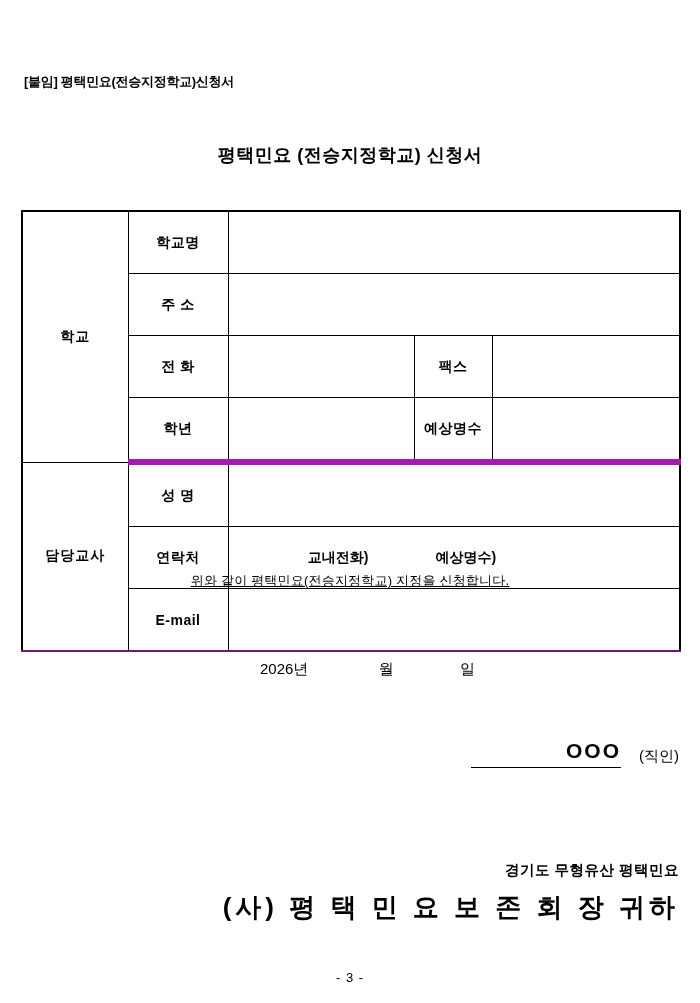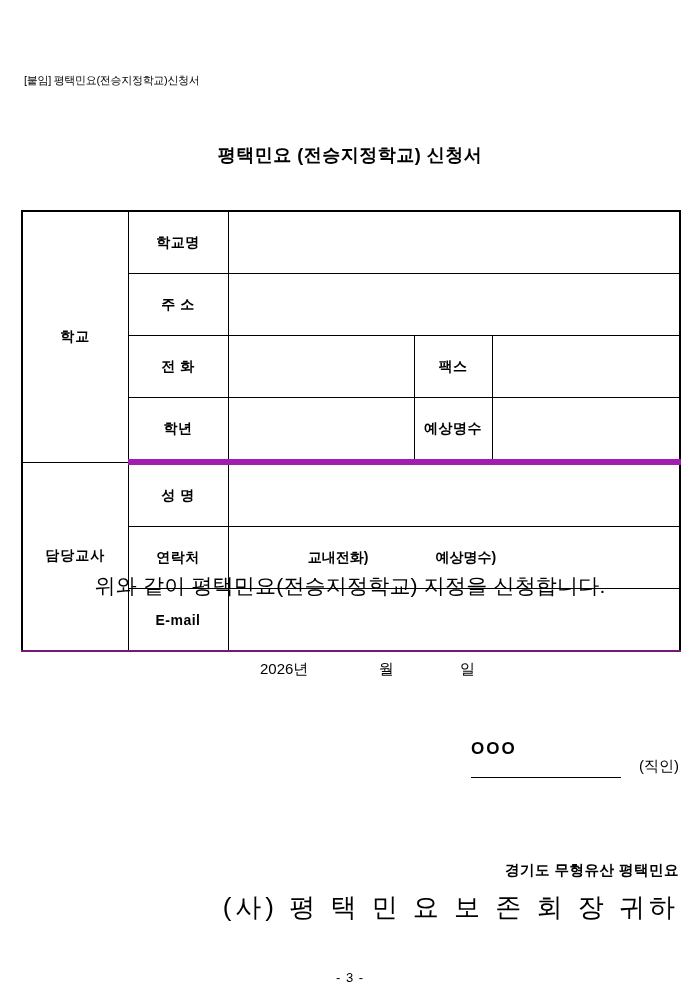--- a/index.html
+++ b/index.html
@@ -21,22 +21,22 @@
     width: 700px;
     height: 1003px;
     box-sizing: border-box;
   }
 
   
   .doc-note {
     position: absolute;
     left: 24px;
     top: 73px;
-    font-size: 11px;
-    font-weight: normal;
+    font-size: 13px;
+    font-weight: bold;
     letter-spacing: -0.3px;
     white-space: nowrap;
   }
 
   
   .doc-title {
     position: absolute;
     left: 0;
     right: 0;
     top: 143px;
@@ -108,22 +108,23 @@
     flex: 0 0 auto;
   }
 
   
   .statement {
     position: absolute;
     left: 0;
     right: 0;
     top: 572px;
     text-align: center;
-    font-size: 21px;
+    font-size: 13px;
     letter-spacing: 0.2px;
+    text-decoration: underline;
   }
 
   
   .date-line {
     position: absolute;
     left: 0;
     right: 0;
     top: 660px;
     text-align: center;
     font-size: 15px;
@@ -137,26 +138,26 @@
     position: absolute;
     right: 21px;
     top: 739px;
     display: flex;
     align-items: flex-end;
     font-size: 15px;
   }
   .signature-name {
     display: inline-block;
     min-width: 150px;
-    text-align: left;
-    font-weight: bold;
-    font-size: 17px;
+    text-align: right;
+    font-weight: bold;
+    font-size: 21px;
     letter-spacing: 2px;
     border-bottom: 1.5px solid #000000;
-    padding-bottom: 18px;
+    padding-bottom: 4px;
   }
   .signature-seal {
     display: inline-block;
     margin-left: 18px;
     font-size: 15px;
     padding-bottom: 2px;
   }
 
   
   .recipient-sub {
@@ -165,21 +166,21 @@
     top: 861px;
     font-size: 14.5px;
     font-weight: bold;
     letter-spacing: 0.5px;
   }
   .recipient-main {
     position: absolute;
     right: 21px;
     top: 890px;
     font-size: 26px;
-    font-weight: normal;
+    font-weight: bold;
     letter-spacing: 4px;
     white-space: nowrap;
   }
 
   
   .page-number {
     position: absolute;
     left: 0;
     right: 0;
     bottom: 18px;

